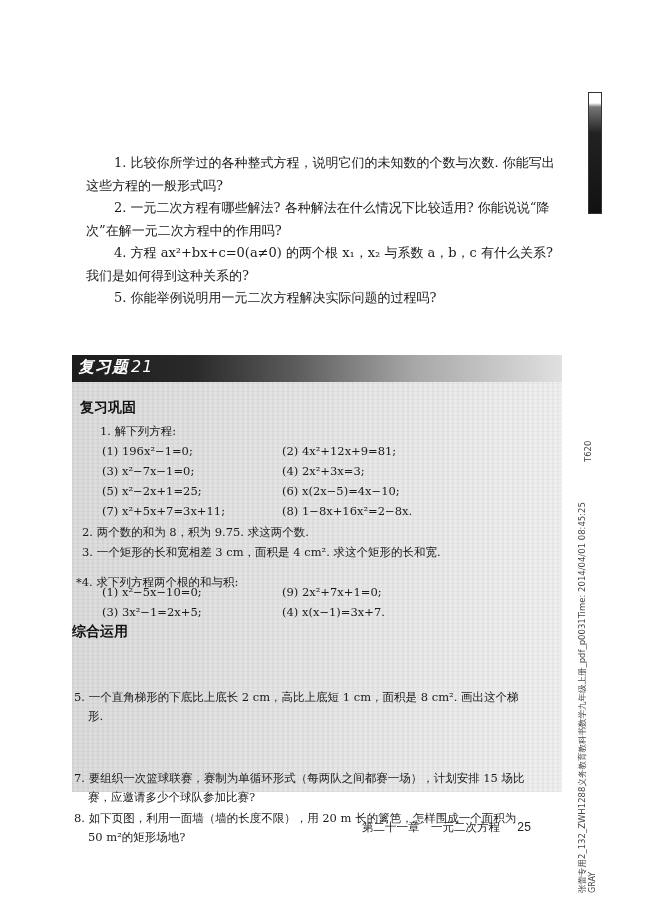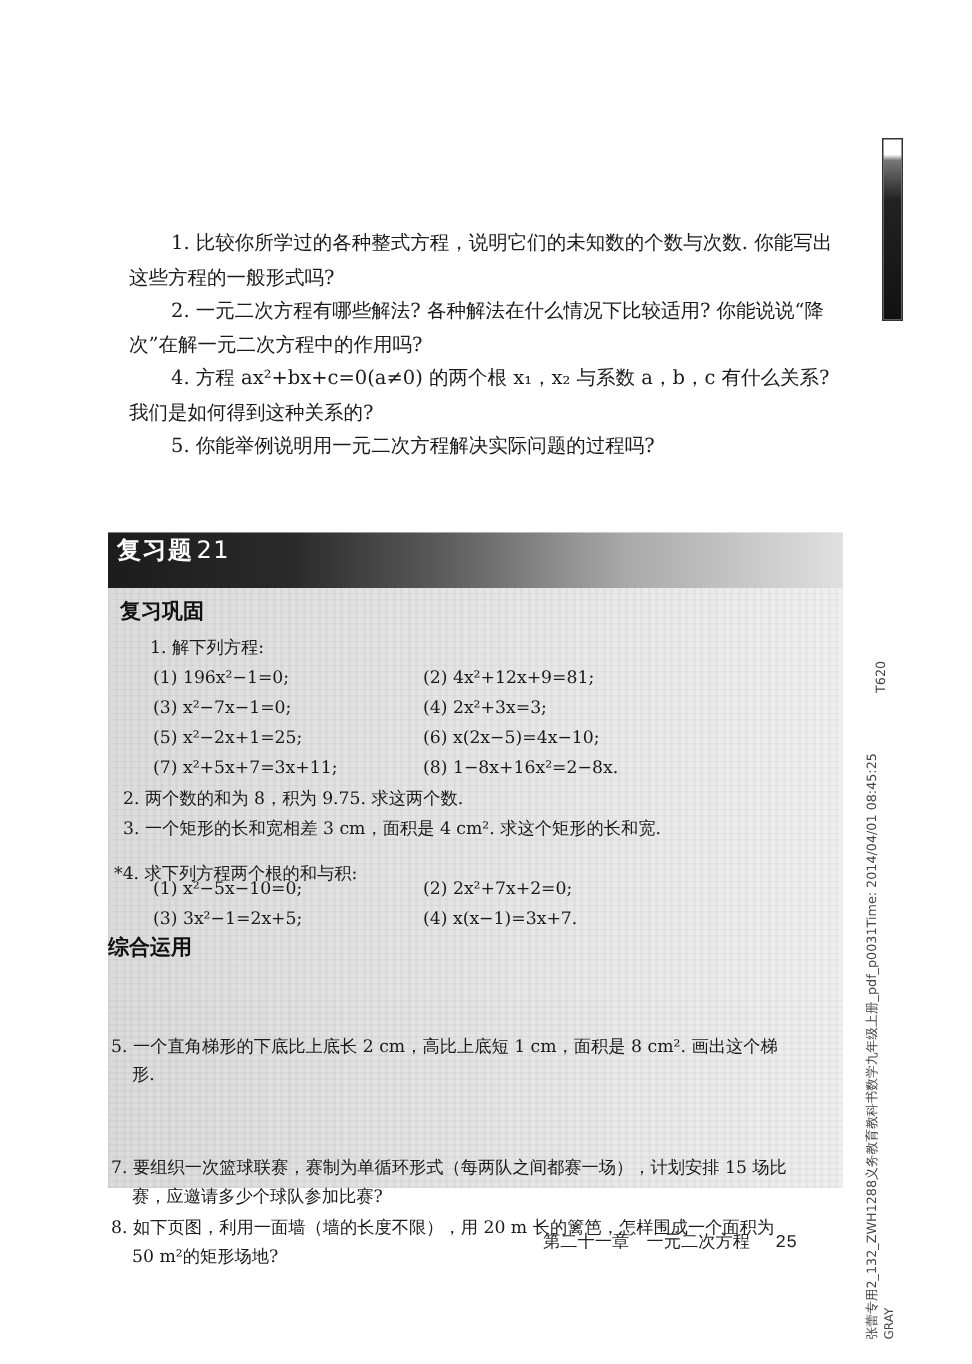--- a/index.html
+++ b/index.html
@@ -22,22 +22,23 @@
   .indent { text-indent:28px; }
 
   .review-panel {
     position:absolute; left:72px; top:355px; width:490px; height:437px;
     background:
       repeating-linear-gradient(90deg, rgba(0,0,0,0.03) 0 2px, transparent 2px 5px),
       repeating-linear-gradient(0deg, rgba(0,0,0,0.03) 0 1px, transparent 1px 4px),
       linear-gradient(90deg, #dcdcdc 0%, #e6e6e6 55%, #efefef 100%);
   }
   .review-header {
-    position:absolute; left:0; top:0; width:490px; height:37px;
+    position:absolute; left:0; top:0; width:490px; height:27px;
     background:linear-gradient(90deg, #1c1c1c 0%, #2a2a2a 25%, #5a5a5a 45%, #a8a8a8 70%, #e0e0e0 100%);
+    font-style:italic;
   }
   .review-header-title {
     position:absolute; left:6px; top:1px; font-family:"DejaVu Sans","Liberation Sans",sans-serif;
     font-weight:bold; font-size:16px; color:#ffffff; line-height:21px; letter-spacing:1px;
   }
   .review-header-title .num { font-weight:normal; margin-left:2px; }
 
   .section-title {
     position:absolute; font-family:"DejaVu Sans","Liberation Sans",sans-serif;
     font-weight:bold; font-size:14px; color:#111;
@@ -94,21 +95,21 @@
     <div class="sub" style="left:210px; top:107px;">(4) 2x²+3x=3;</div>
     <div class="sub" style="left:30px; top:127px;">(5) x²−2x+1=25;</div>
     <div class="sub" style="left:210px; top:127px;">(6) x(2x−5)=4x−10;</div>
     <div class="sub" style="left:30px; top:147px;">(7) x²+5x+7=3x+11;</div>
     <div class="sub" style="left:210px; top:147px;">(8) 1−8x+16x²=2−8x.</div>
 
     <div class="q" style="left:10px; top:168px;">2. 两个数的和为 8，积为 9.75. 求这两个数.</div>
     <div class="q" style="left:10px; top:188px;">3. 一个矩形的长和宽相差 3 cm，面积是 4 cm². 求这个矩形的长和宽.</div>
     <div class="q" style="left:4px; top:208px;margin-top:10px;">*4. 求下列方程两个根的和与积:</div>
     <div class="sub" style="left:30px; top:228px;">(1) x²−5x−10=0;</div>
-    <div class="sub" style="left:210px; top:228px;">(2) 2x²+7x+2=0;</div>
+    <div class="sub" style="left:210px; top:228px;">(9) 2x²+7x+1=0;</div>
     <div class="sub" style="left:30px; top:248px;">(3) 3x²−1=2x+5;</div>
     <div class="sub" style="left:210px; top:248px;">(4) x(x−1)=3x+7.</div>
 
     <div class="section-title" style="left:0px; top:268px;">综合运用</div>
 
     <div class="q wrap hang" style="left:2px; top:293px;">5. 一个直角梯形的下底比上底长 2 cm，高比上底短 1 cm，面积是 8 cm². 画出这个梯形.</div>
     <div class="q wrap hang" style="left:2px; top:374px;">7. 要组织一次篮球联赛，赛制为单循环形式（每两队之间都赛一场），计划安排 15 场比赛，应邀请多少个球队参加比赛?</div>
     <div class="q wrap hang" style="left:2px; top:414px;">8. 如下页图，利用一面墙（墙的长度不限），用 20 m 长的篱笆，怎样围成一个面积为50 m²的矩形场地?</div>
   </div>
 

